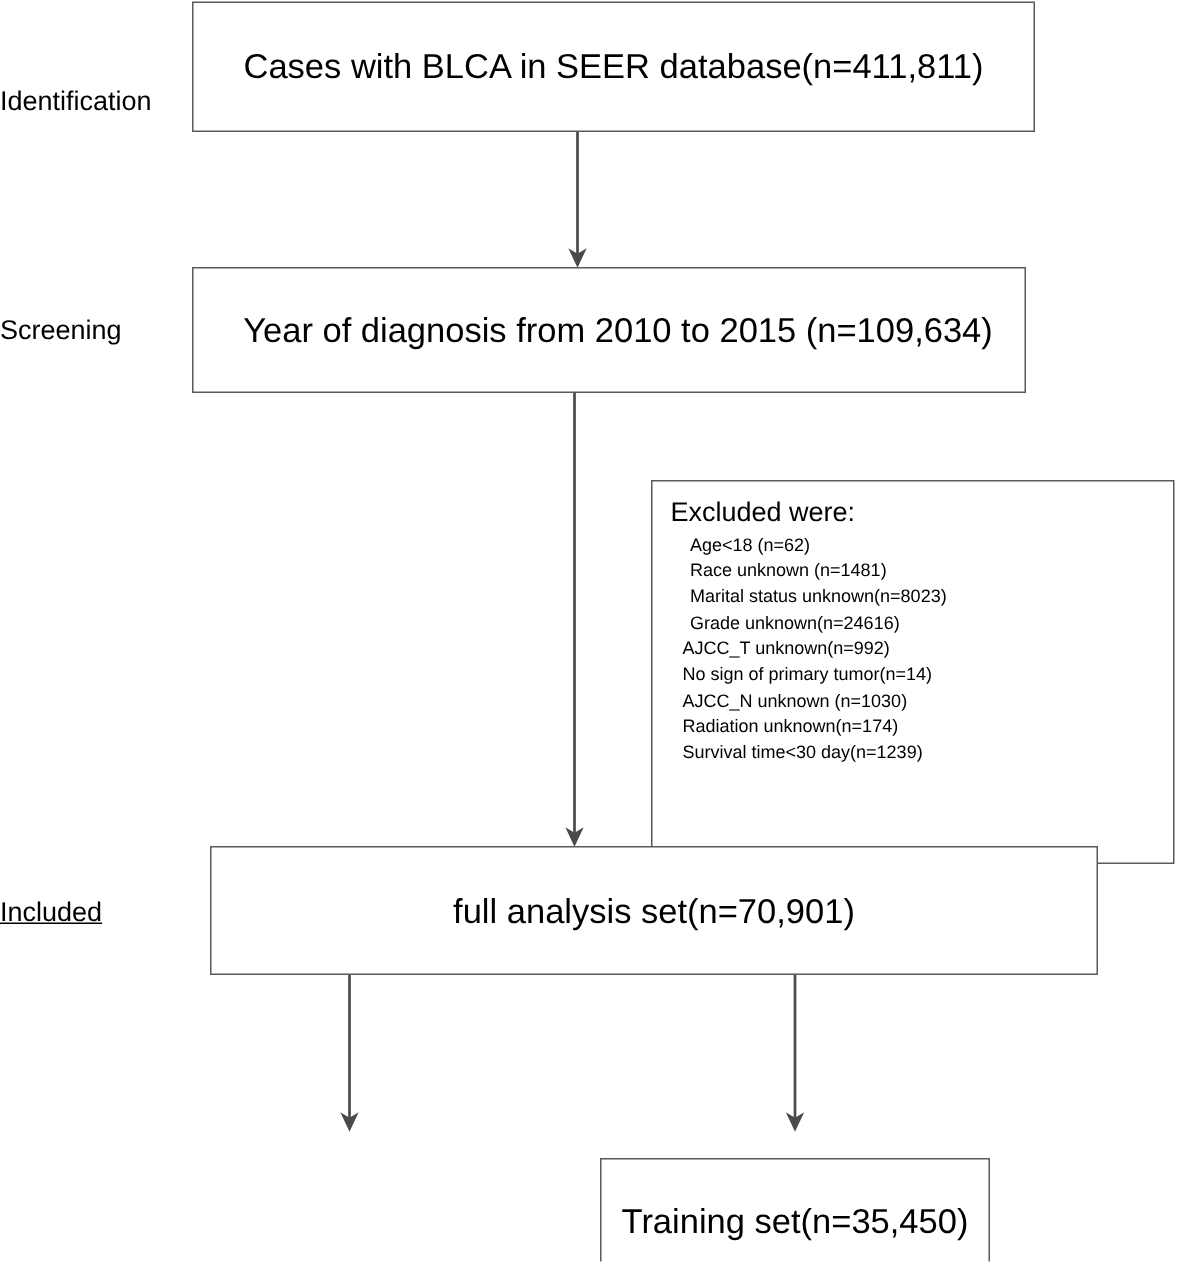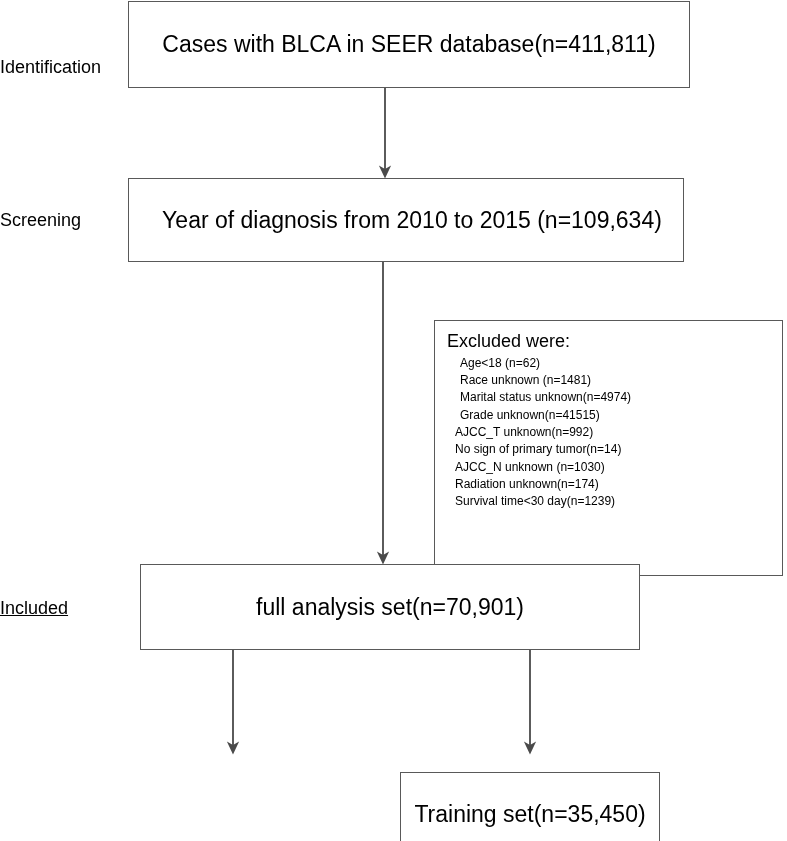--- a/index.html
+++ b/index.html
@@ -112,31 +112,31 @@
 
   <div class="node" style="left:128px; top:178px; width:556px; height:84px;padding-left:12px;">
     <span class="node-text">Year of diagnosis from 2010 to 2015 (n=109,634)</span>
   </div>
 
   <div class="excl-box" style="left:434px; top:284px; width:349px; height:256px;margin-top:36px;">
     <div class="excl-title">Excluded were:</div>
     <ul class="excl-list">
       <li class="excl-item">Age&lt;18 (n=62)</li>
       <li class="excl-item">Race unknown (n=1481)</li>
-      <li class="excl-item">Marital status unknown(n=4974)</li>
-      <li class="excl-item">Grade unknown(n=41515)</li>
+      <li class="excl-item">Marital status unknown(n=8023)</li>
+      <li class="excl-item">Grade unknown(n=24616)</li>
       <li class="excl-item tight">AJCC_T unknown(n=992)</li>
       <li class="excl-item tight">No sign of primary tumor(n=14)</li>
       <li class="excl-item tight">AJCC_N unknown (n=1030)</li>
       <li class="excl-item tight">Radiation unknown(n=174)</li>
       <li class="excl-item tight">Survival time&lt;30 day(n=1239)</li>
     </ul>
   </div>
 
-  <div class="node" style="left:140px; top:564px; width:500px; height:86px;">
+  <div class="node" style="left:140px; top:564px; width:592px; height:86px;">
     <span class="node-text">full analysis set(n=70,901)</span>
   </div>
 
 
   <div class="node" style="left:400px; top:772px; width:260px; height:85px;">
     <span class="node-text">Training set(n=35,450)</span>
   </div>
 
 </div>
 

